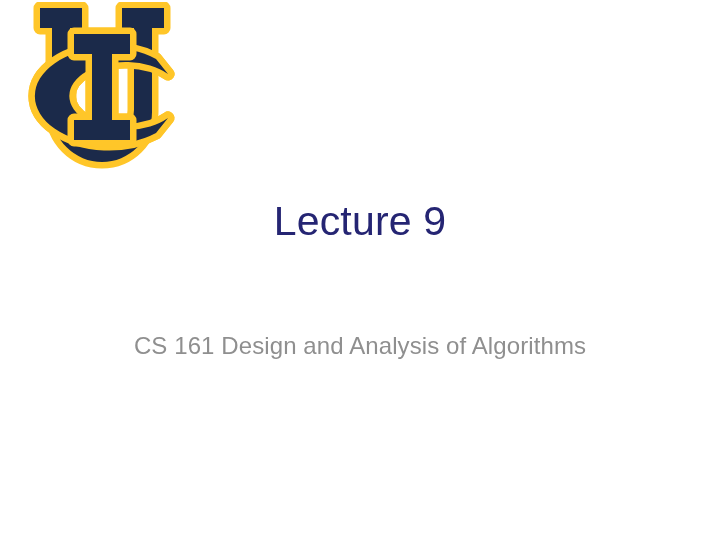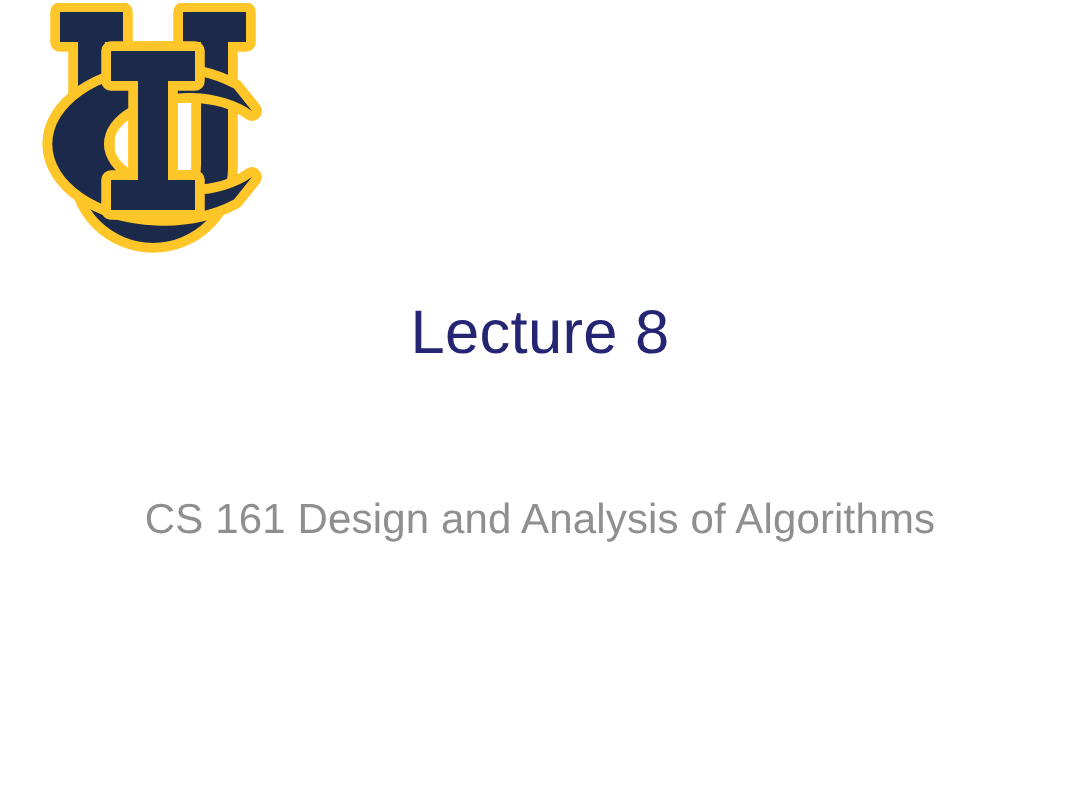--- a/index.html
+++ b/index.html
@@ -55,21 +55,21 @@
   .subtitle-block {
     position: absolute;
     left: 0;
     top: 326px;
     width: 720px;
     text-align: center;
   }
   .subtitle-line {
     display: block;
     font-family: "Liberation Sans", sans-serif;
-    font-size: 28px;
+    font-size: 24px;
     font-weight: 400;
     line-height: 39px;
     color: #8f8f8f;
     letter-spacing: 0.1px;
     white-space: nowrap;
   }
 </style>
 </head>
 <body>
 
@@ -111,20 +111,20 @@
         <use href="#glyph-u" fill="#1B2A4A"></use>
         <use href="#glyph-c" fill="#FFC629" stroke="#FFC629" stroke-width="13" stroke-linejoin="round"></use>
         <use href="#glyph-c" fill="#1B2A4A"></use>
         <use href="#glyph-i" fill="#FFC629" stroke="#FFC629" stroke-width="13" stroke-linejoin="round"></use>
         <use href="#glyph-i" fill="#1B2A4A"></use>
       </g>
     </svg>
   </div>
 
   <div class="title-block">
-    <span class="title-text">Lecture 8</span>
+    <span class="title-text">Lecture 9</span>
   </div>
 
   <div class="subtitle-block">
     <span class="subtitle-line">CS 161 Design and Analysis of Algorithms</span>
   </div>
 
 </div>
 
 </body></html>

